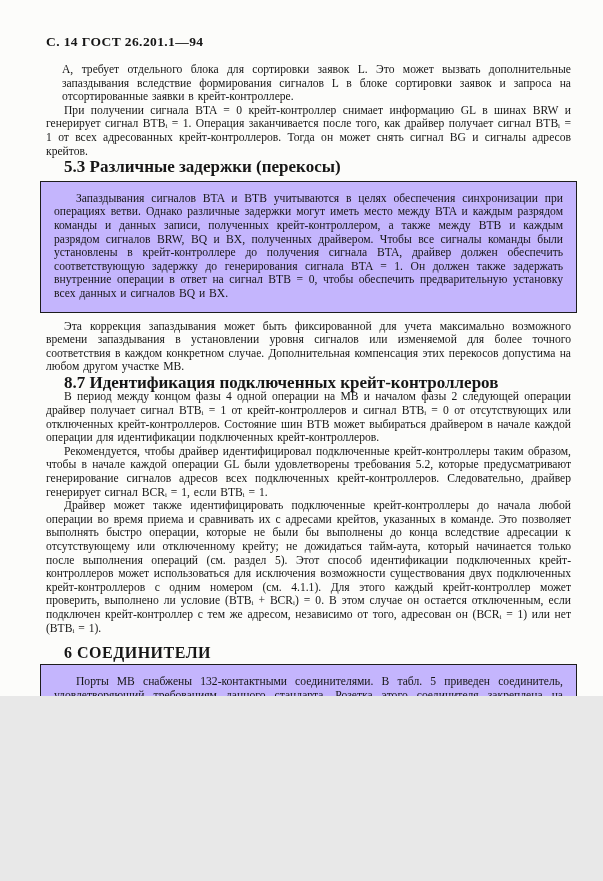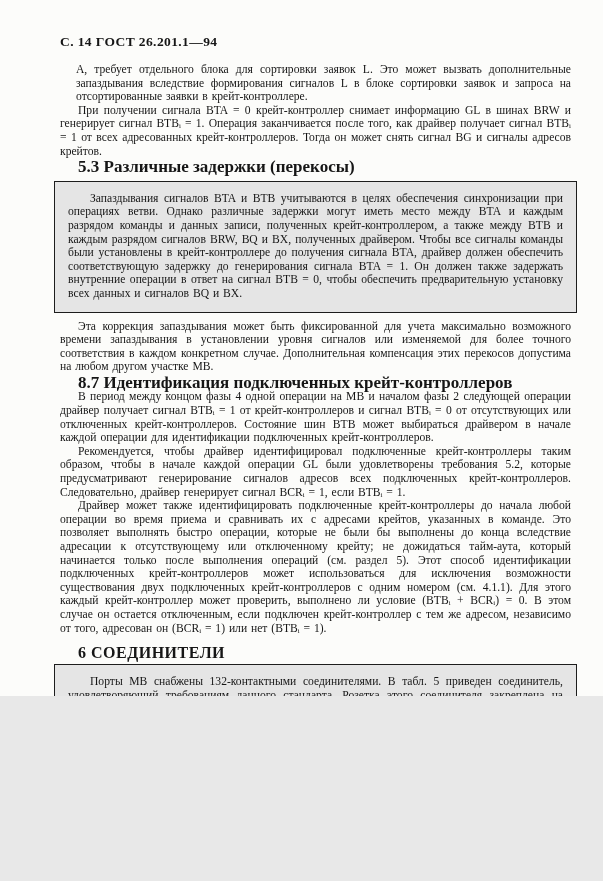--- a/index.html
+++ b/index.html
@@ -10,21 +10,21 @@
   .page {
     position: relative;
     width: 603px;
     height: 696px;
     margin: 0 auto;
     background: #fcfcfa;
     color: #161616;
     font-family: "Liberation Serif", "DejaVu Serif", serif;
     overflow: hidden;
     box-sizing: border-box;
-    padding: 34px 32px 0 60px;
+    padding: 34px 32px 0 46px;
   }
   .running-header {
     font-size: 13.5px;
     font-weight: bold;
     letter-spacing: 0.4px;
     margin: 0 0 13px 0;
   }
   p.body {
     margin: 0;
     font-size: 11.6px;
@@ -46,21 +46,21 @@
     font-size: 16px;
     line-height: 14px;
     font-weight: bold;
     text-indent: 18px;
     letter-spacing: 0.5px;
   }
   .note-box {
     border: 1.6px solid #1d1d1d;
     margin: 7px -6px 7px -6px;
     padding: 10px 13px 11px 13px;
-    background: #e5e5e5;
+    background: #c4b5fd;
   }
   .note-box p.body { text-indent: 22px; }
   .note-box.plain p.body { text-indent: 0; }
   .note-box.connectors { margin-top: 4px; }
   .table-caption {
     margin: 6px 0 5px 0;
     font-size: 10.6px;
     line-height: 13px;
   }
   .table-caption .spaced { letter-spacing: 3.5px; }

